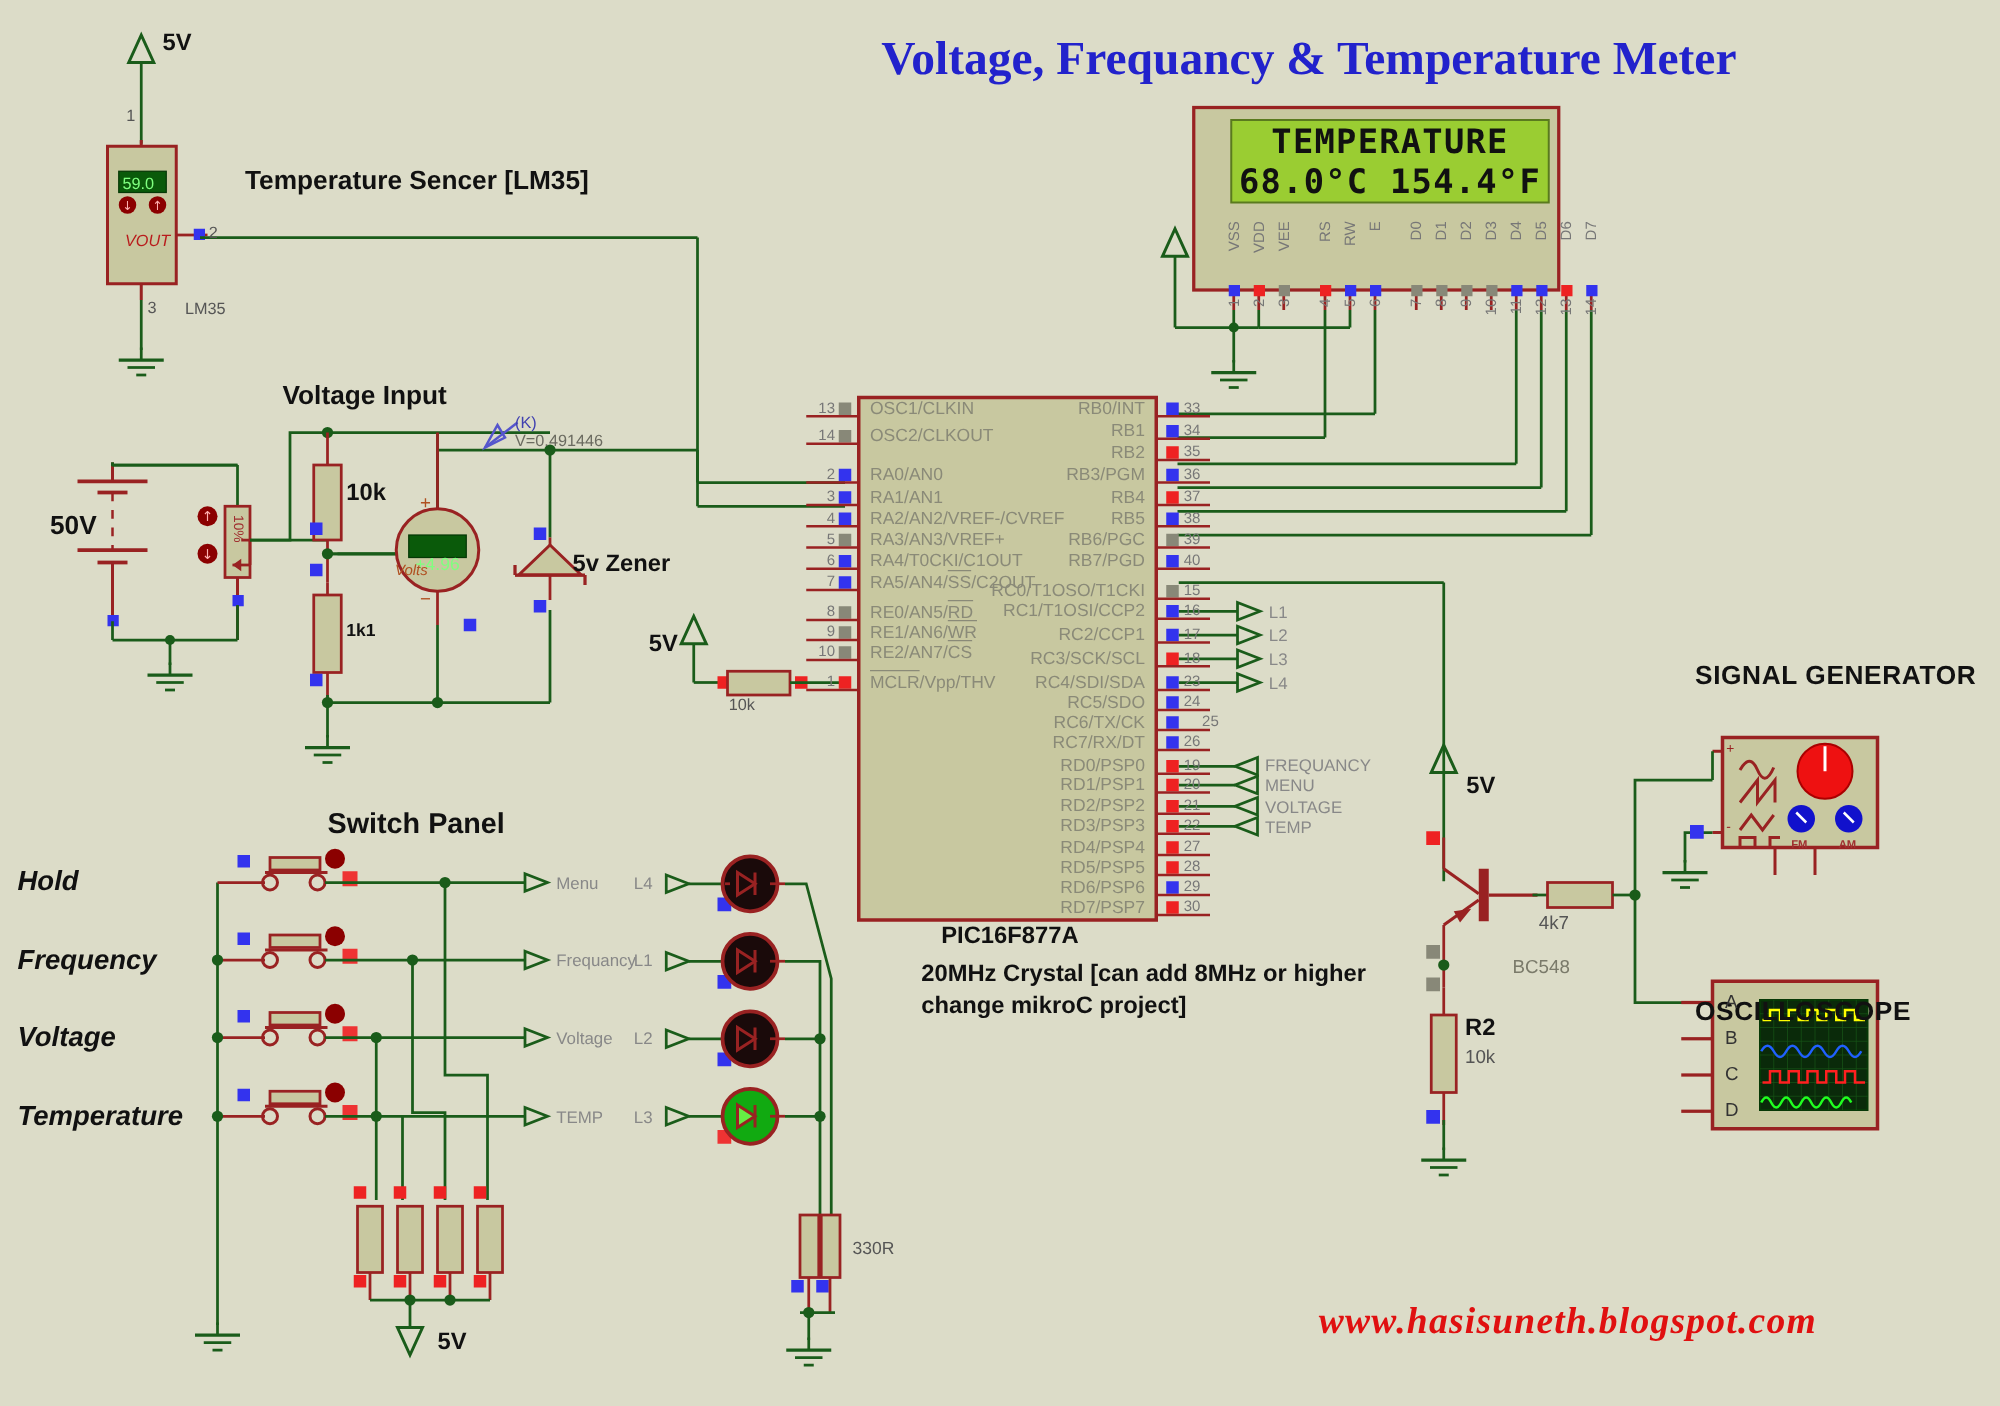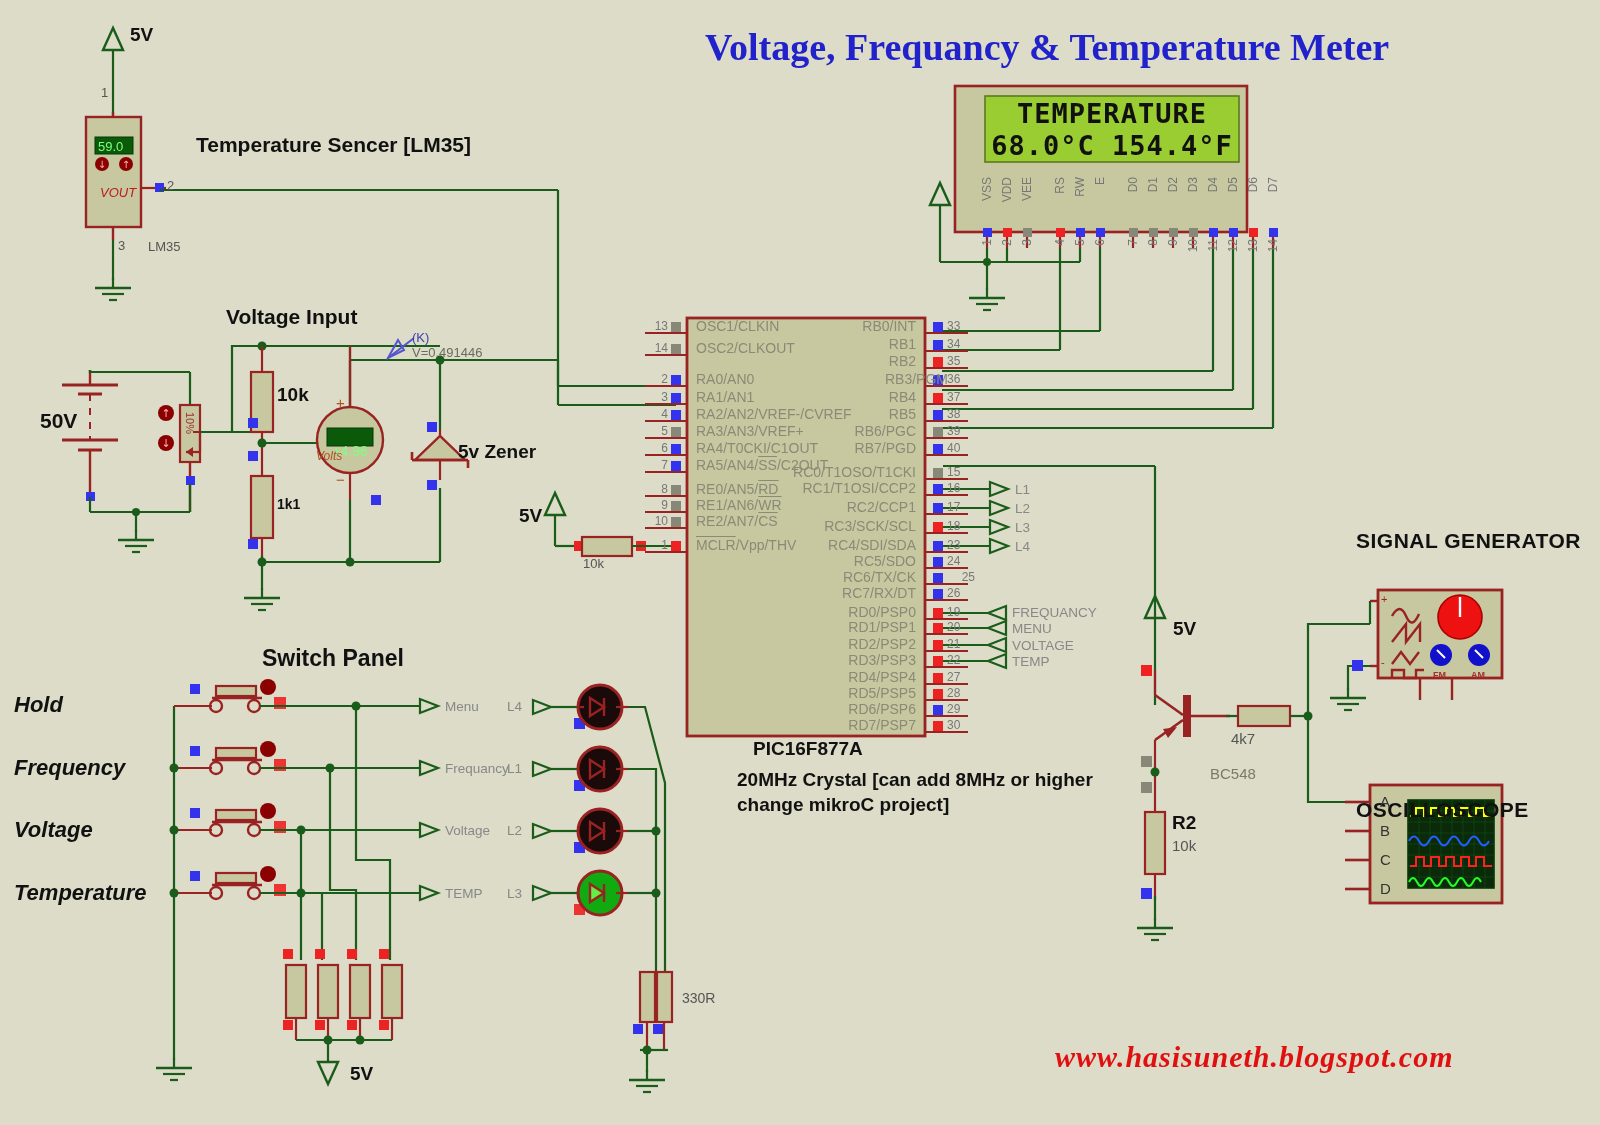--- a/index.html
+++ b/index.html
@@ -651,21 +651,21 @@
       <div class="lbl" style="left:933px;top:340px;width:10px;height:10px;background:#3333ee;"></div>
       <div class="lbl" style="left:925px;top:350px;width:43px;height:2px;background:#992222;"></div>
       <div class="lbl t-chip" style="left:0px;top:336px;width:916px;text-align:right;">RB1</div>
       <div class="lbl t-pin" style="left: 947px; top: 354px;;width:28px;text-align:left">35</div>
       <div class="lbl" style="left:933px;top:357px;width:10px;height:10px;background:#ee2222;"></div>
       <div class="lbl" style="left:925px;top:367px;width:43px;height:2px;background:#992222;"></div>
       <div class="lbl t-chip" style="left:0px;top:353px;width:916px;text-align:right;">RB2</div>
       <div class="lbl t-pin" style="left: 947px; top: 372px;;width:28px;text-align:left">36</div>
       <div class="lbl" style="left:933px;top:375px;width:10px;height:10px;background:#3333ee;"></div>
       <div class="lbl" style="left:925px;top:385px;width:43px;height:2px;background:#992222;"></div>
-      <div class="lbl t-chip" style="left:0px;top:371px;width:916px;text-align:right;padding-left:32px;">RB3/PGM</div>
+      <div class="lbl t-chip" style="left:0px;top:371px;width:916px;text-align:right;">RB3/PGM</div>
       <div class="lbl t-pin" style="left: 947px; top: 390px;;width:28px;text-align:left">37</div>
       <div class="lbl" style="left:933px;top:393px;width:10px;height:10px;background:#ee2222;"></div>
       <div class="lbl" style="left:925px;top:403px;width:43px;height:2px;background:#992222;"></div>
       <div class="lbl t-chip" style="left:0px;top:389px;width:916px;text-align:right;">RB4</div>
       <div class="lbl t-pin" style="left: 947px; top: 407px;;width:28px;text-align:left">38</div>
       <div class="lbl" style="left:933px;top:410px;width:10px;height:10px;background:#3333ee;"></div>
       <div class="lbl" style="left:925px;top:420px;width:43px;height:2px;background:#992222;"></div>
       <div class="lbl t-chip" style="left:0px;top:406px;width:916px;text-align:right;">RB5</div>
       <div class="lbl t-pin" style="left: 947px; top: 424px;;width:28px;text-align:left">39</div>
       <div class="lbl" style="left:933px;top:427px;width:10px;height:10px;background:#888878;"></div>

